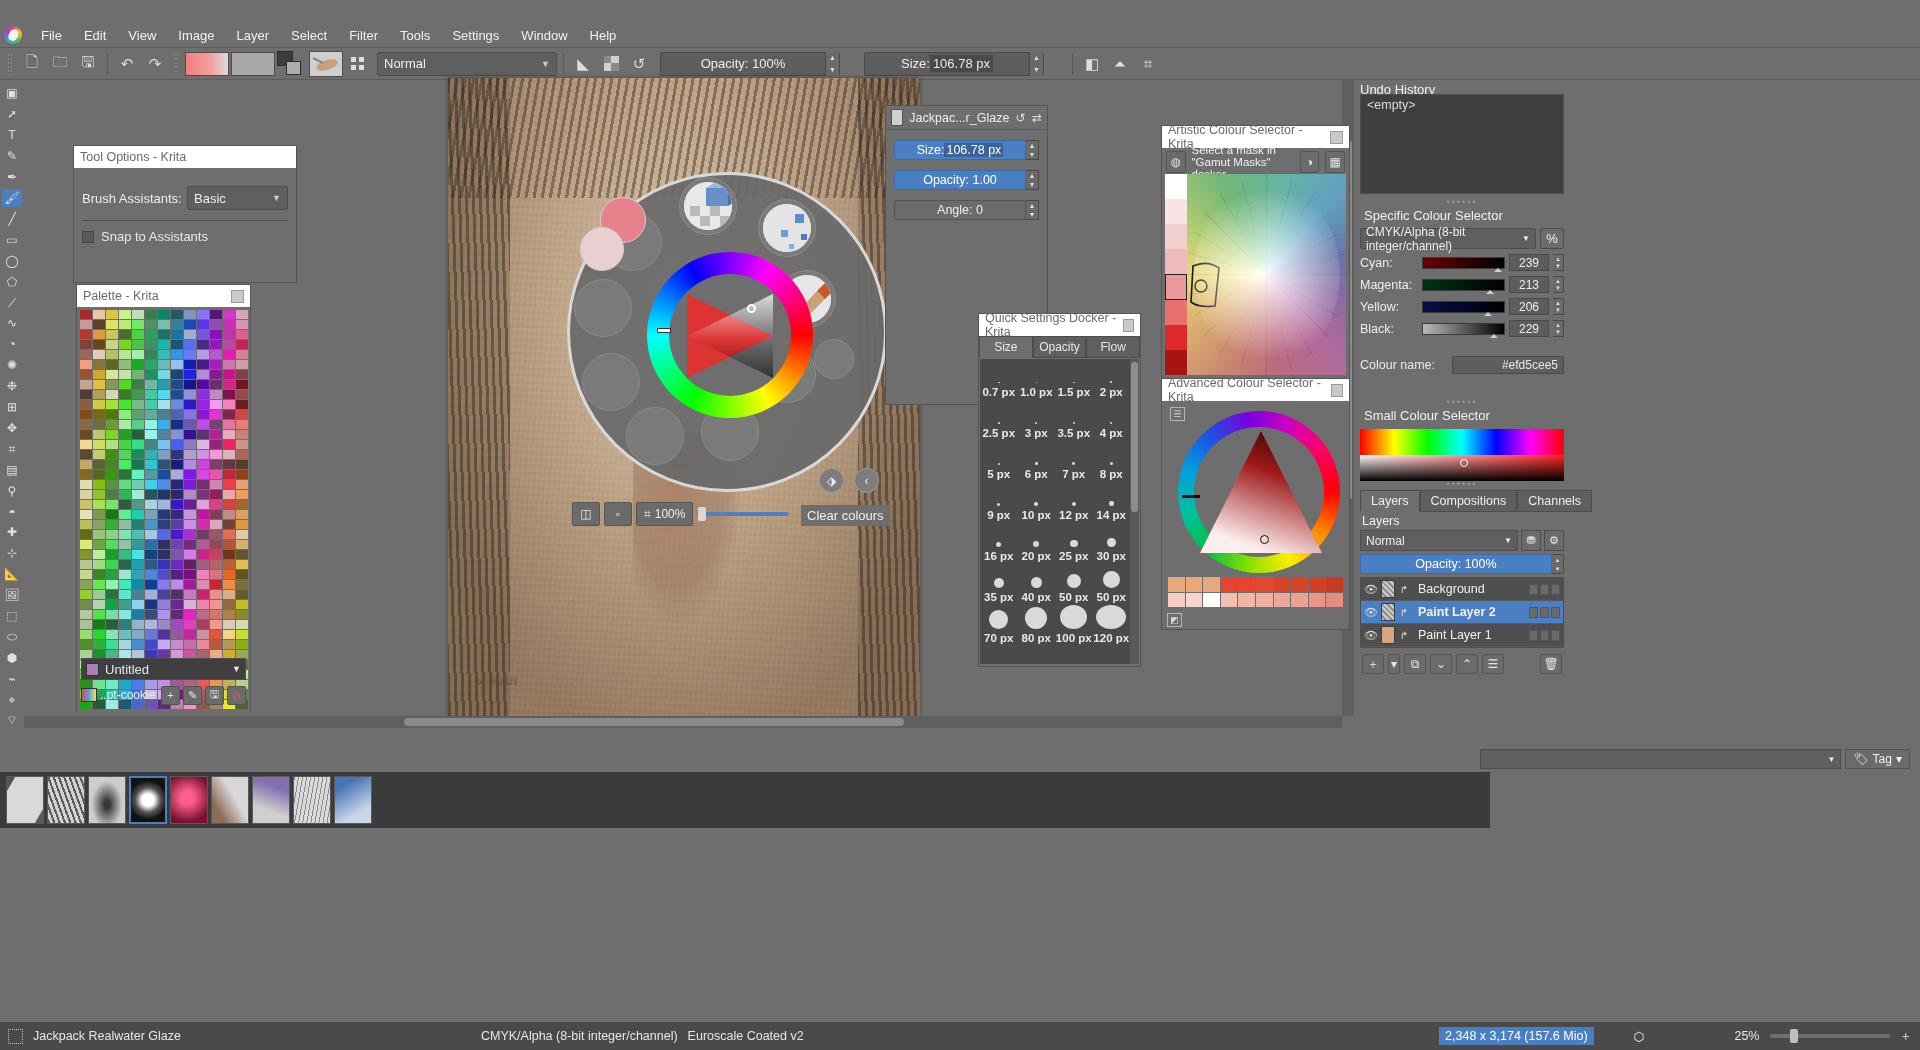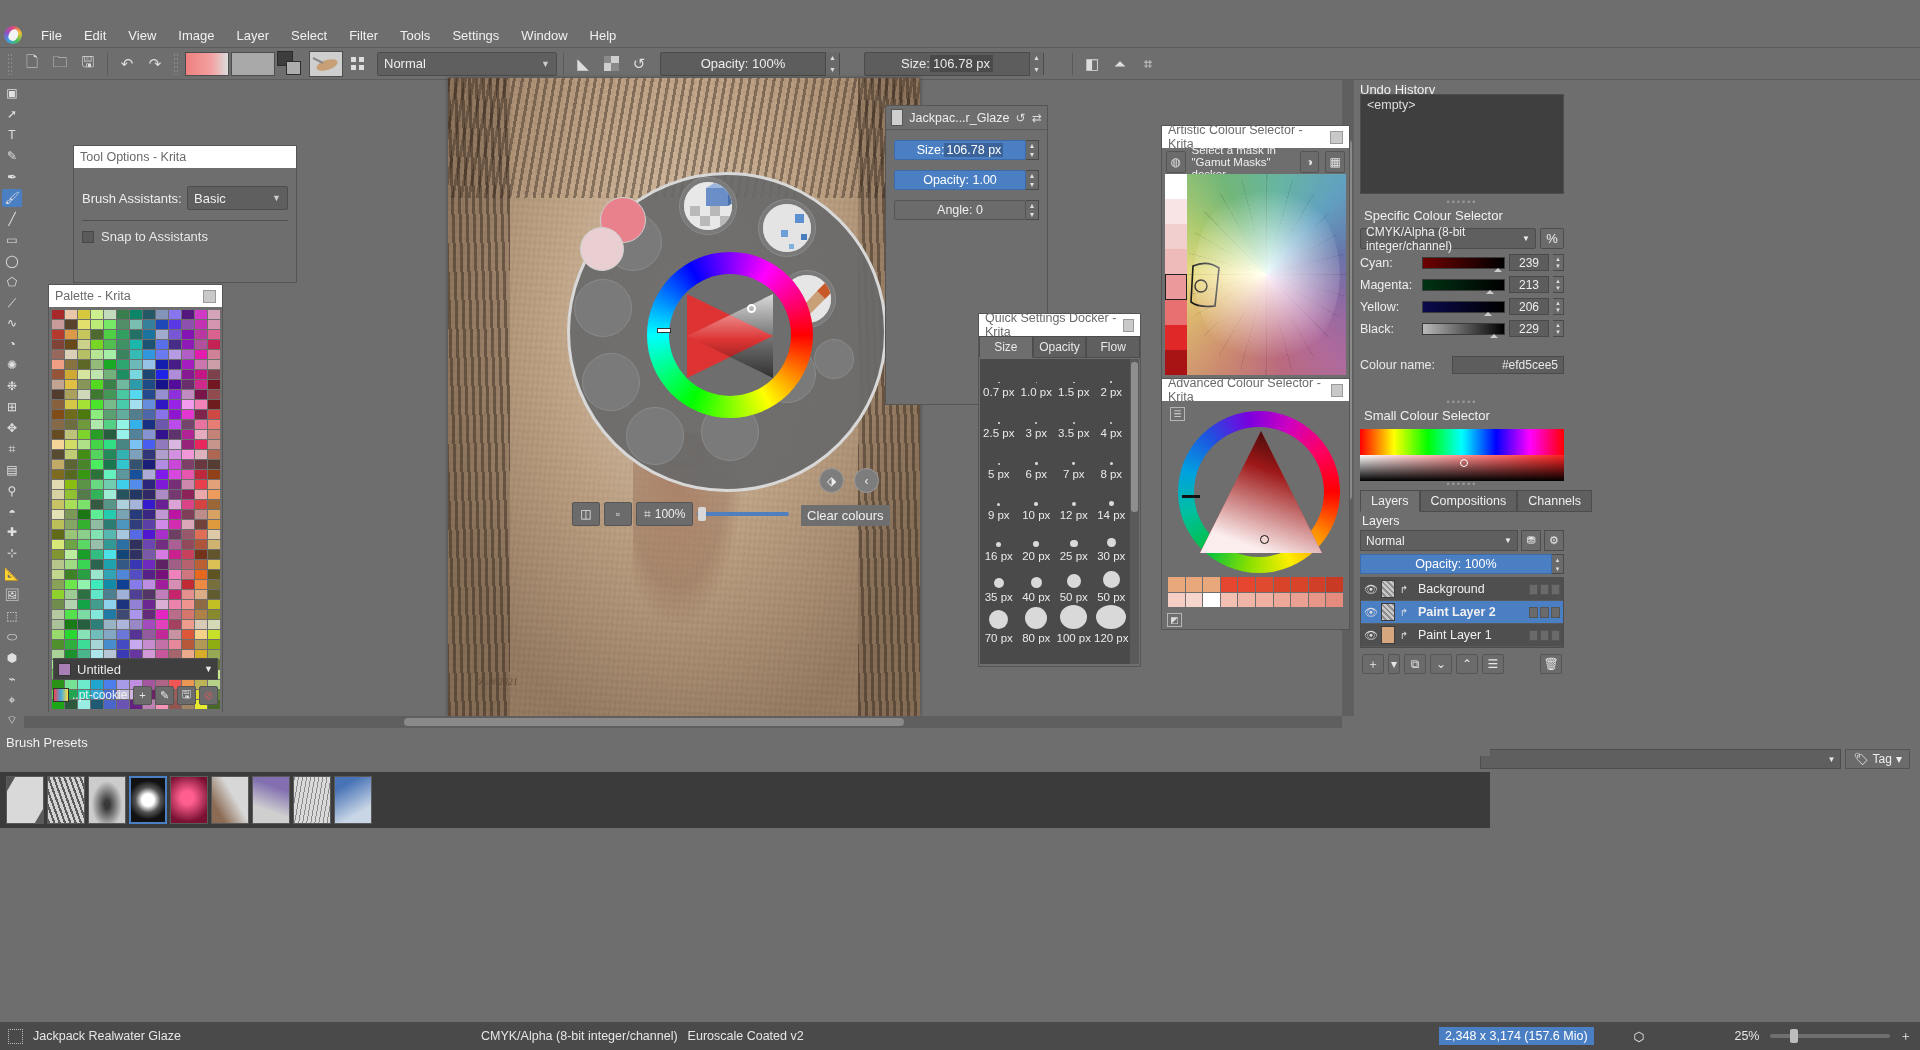--- a/index.html
+++ b/index.html
@@ -219,21 +219,21 @@
   
   #tool-options { left:73px; top:145px; width:224px; height:138px; background:#6e6e6e;}
   .to-row { display:flex; align-items:center; margin:10px 0 0 0; }
   .to-row .lbl { width:105px; font-size:13px; color:#eee;}
   .to-row .combo { flex:1; }
   .hr { height:1px; background:#4f4f4f; margin:10px 0 8px 0;}
   .checkrow { display:flex; align-items:center; gap:7px; }
   .chk { width:12px;height:12px;background:#5a5a5a;border:1px solid #474747;}
 
   
-  #palette-docker { left:48px; top:284px; width:175px; height:428px; }
+  #palette-docker { left:76px; top:284px; width:175px; height:428px; }
   .pal-grid { display:grid; grid-template-columns:repeat(13,12px); grid-auto-rows:9px; gap:1px;
     padding:3px; background:#6e6e6e;}
   .pal-bottom { position:absolute; left:0; right:0; bottom:0; }
   .pal-name-row{ display:flex;align-items:center;gap:6px; height:22px; background:#3f3f3f;
     border:1px solid #4d4d4d; margin:0 4px; padding:0 4px;}
   .pal-name-row .sw{width:13px;height:13px;background:#a77fb5;border:1px solid #333;}
   .pal-name-row .caret{margin-left:auto;font-size:9px;}
   .pal-tool-row{ display:flex;align-items:center;gap:3px;height:24px;margin:3px 4px 4px 4px;}
   .pal-tool-row .sw2{width:16px;height:14px;
     background:linear-gradient(90deg,#e45,#4ad,#fd4);border:1px solid #333;}
@@ -256,21 +256,21 @@
     display:flex;flex-direction:column;align-items:center;justify-content:space-around;}
   .be-spin i{font-style:normal;font-size:7px;line-height:7px;color:#ddd;}
 
   
   #quick-settings { left:978px; top:313px; width:163px; height:354px; }
   .qs-tabs { display:flex; height:22px; }
   .qs-tab { flex:1; display:flex; align-items:center; justify-content:center;
     background:#5f5f5f; border:1px solid #4d4d4d; font-size:12px; color:#e8e8e8;}
   .qs-tab.active { background:#6e6e6e; border-bottom-color:#6e6e6e; }
   .qs-grid-wrap{ position:absolute; left:1px; top:45px; right:10px; bottom:2px; background:#4a4a4a;
-    overflow:hidden; }
+    overflow:hidden;font-weight:bold; }
   .qs-grid{ display:grid; grid-template-columns:repeat(4,1fr); }
   .qs-cell{ height:41px; display:flex; flex-direction:column; align-items:center; justify-content:flex-end;
     padding-bottom:2px; color:#eaeaea; font-size:11.5px; }
   .qs-cell .dot{ background:#d9d9d9; border-radius:50%; margin-bottom:3px;}
   .qs-scroll{ position:absolute; right:1px; top:45px; bottom:2px; width:9px; background:#5a5a5a;}
   .qs-scroll .th{ position:absolute; top:3px; left:1px; width:7px; height:150px; background:#8e8e8e; border-radius:3px;}
 
   
   #artistic-cs { left:1161px; top:125px; width:189px; height:254px; }
   .acs-head { height:28px; display:flex; align-items:center; gap:6px; padding:0 4px; }
@@ -1628,23 +1628,20 @@
       <span></span>
       <span class="caret">▼</span>
     </div>
     <div class="tagbtn">
       <span>🏷</span>
       <span>Tag</span>
       <span class="caret">▾</span>
     </div>
   </div>
 
-  <div class="brushpresets">
-    <span class="bp-label">Brush Presets</span>
-  </div>
   <div class="presetstrip" id="preset-strip">
       <div class="preset" style="background: rgb(217, 217, 217);">
         <div class="ink" style="background: linear-gradient(120deg, rgba(60, 60, 60, 0.85) 12%, transparent 14%, transparent 86%, rgba(60, 60, 60, 0.8) 88%);"></div>
       </div>
       <div class="preset" style="background: rgb(210, 210, 210);">
         <div class="ink" style="background: repeating-linear-gradient(70deg, rgba(40, 40, 40, 0.7) 0px, rgba(40, 40, 40, 0.7) 2px, transparent 2px, transparent 5px);"></div>
       </div>
       <div class="preset" style="background: rgb(204, 204, 204);">
         <div class="ink" style="background: radial-gradient(at 50% 60%, rgba(30, 30, 30, 0.85) 10%, transparent 60%);"></div>
       </div>

